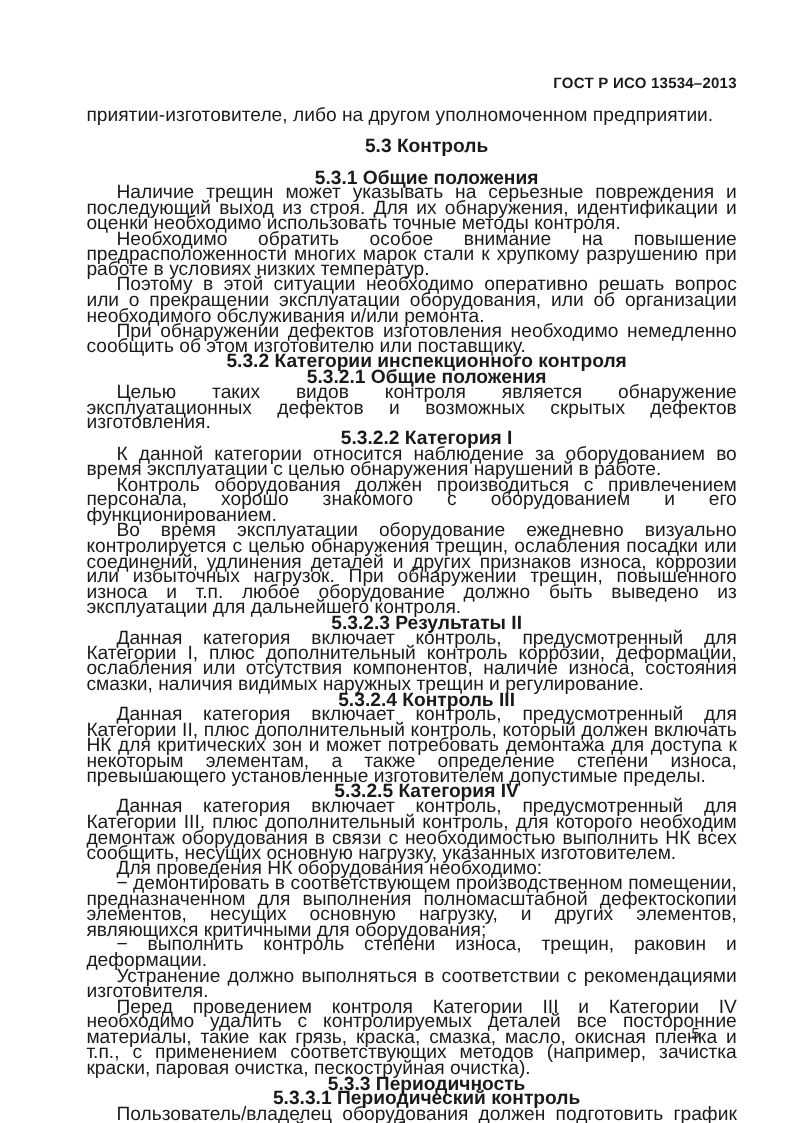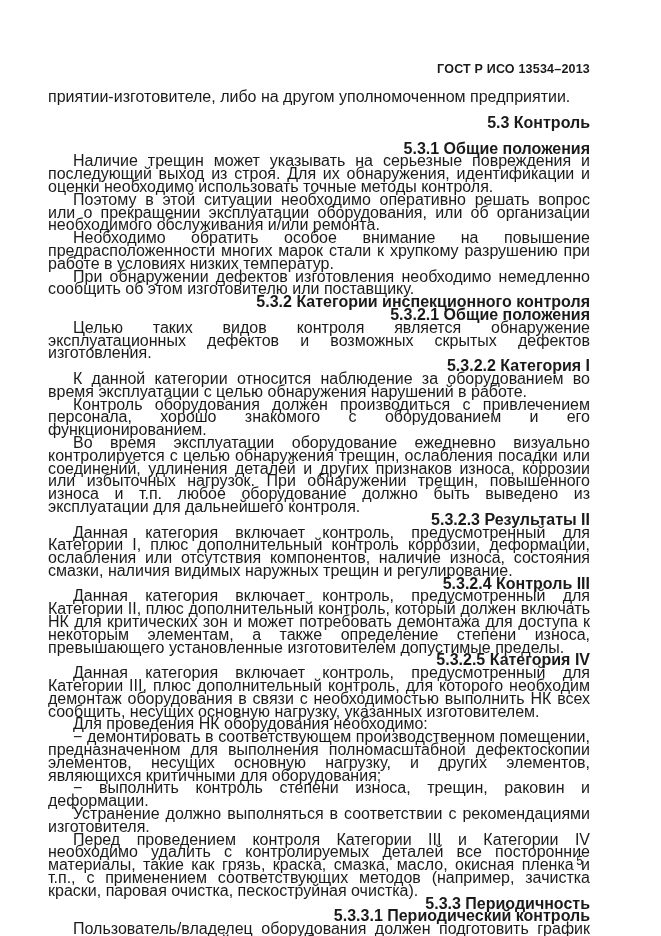--- a/index.html
+++ b/index.html
@@ -12,20 +12,21 @@
     background: #ffffff;
     position: relative;
     font-family: "Liberation Sans", sans-serif;
     color: #1a1a1a;
     overflow: hidden;
   }
   .doc-page {
     position: absolute;
     inset: 0;
     background: #ffffff;
+    margin-left: 24px;
   }
   .doc-header {
     position: absolute;
     top: 62px;
     left: 48px;
     width: 542px;
     text-align: right;
     font-weight: bold;
     font-size: 12.5px;
     letter-spacing: 0.2px;
@@ -43,21 +44,21 @@
     padding: 0;
     text-align: justify;
     text-indent: 25px;
   }
   .doc-body p.continuation {
     text-indent: 0;
   }
   .doc-body p.heading,
   .doc-body p.heading-spaced {
     font-weight: bold;
-    text-align: right;
+    text-align: center;
   }
   .doc-body p.heading-spaced {
     margin-top: 13px;
   }
   .page-number {
     position: absolute;
     top: 854px;
     right: 78px;
     font-size: 12px;
   }
@@ -66,22 +67,22 @@
 <body>
 
 <div class="doc-page">
   <div class="doc-header">ГОСТ Р ИСО 13534–2013</div>
 
   <div class="doc-body">
       <p class="continuation">приятии-изготовителе, либо на другом уполномоченном предприятии.</p>
       <p class="heading-spaced">5.3 Контроль</p>
       <p class="heading-spaced">5.3.1 Общие положения</p>
       <p class="para">Наличие трещин может указывать на серьезные повреждения и последующий выход из строя. Для их обнаружения, идентификации и оценки необходимо использовать точные методы контроля.</p>
+      <p class="para">Необходимо обратить особое внимание на повышение предрасположенности многих марок стали к хрупкому разрушению при работе в условиях низких температур.</p>
       <p class="para">Поэтому в этой ситуации необходимо оперативно решать вопрос или о прекращении эксплуа­тации оборудования, или об организации необходимого обслуживания и/или ремонта.</p>
-      <p class="para">Необходимо обратить особое внимание на повышение предрасположенности многих марок стали к хрупкому разрушению при работе в условиях низких температур.</p>
       <p class="para">При обнаружении дефектов изготовления необходимо немедленно сообщить об этом изготови­телю или поставщику.</p>
       <p class="heading">5.3.2 Категории инспекционного контроля</p>
       <p class="heading">5.3.2.1 Общие положения</p>
       <p class="para">Целью таких видов контроля является обнаружение эксплуатационных дефектов и возможных скрытых дефектов изготовления.</p>
       <p class="heading">5.3.2.2 Категория I</p>
       <p class="para">К данной категории относится наблюдение за оборудованием во время эксплуатации с целью обнаружения нарушений в работе.</p>
       <p class="para">Контроль оборудования должен производиться с привлечением персонала, хорошо знакомого с оборудованием и его функционированием.</p>
       <p class="para">Во время эксплуатации оборудование ежедневно визуально контролируется с целью обнару­жения трещин, ослабления посадки или соединений, удлинения деталей и других признаков износа, коррозии или избыточных нагрузок. При обнаружении трещин, повышенного износа и т.п. любое обо­рудование должно быть выведено из эксплуатации для дальнейшего контроля.</p>
       <p class="heading">5.3.2.3 Результаты II</p>
       <p class="para">Данная категория включает контроль, предусмотренный для Категории I, плюс дополнительный контроль коррозии, деформации, ослабления или отсутствия компонентов, наличие износа, состоя­ния смазки, наличия видимых наружных трещин и регулирование.</p>

